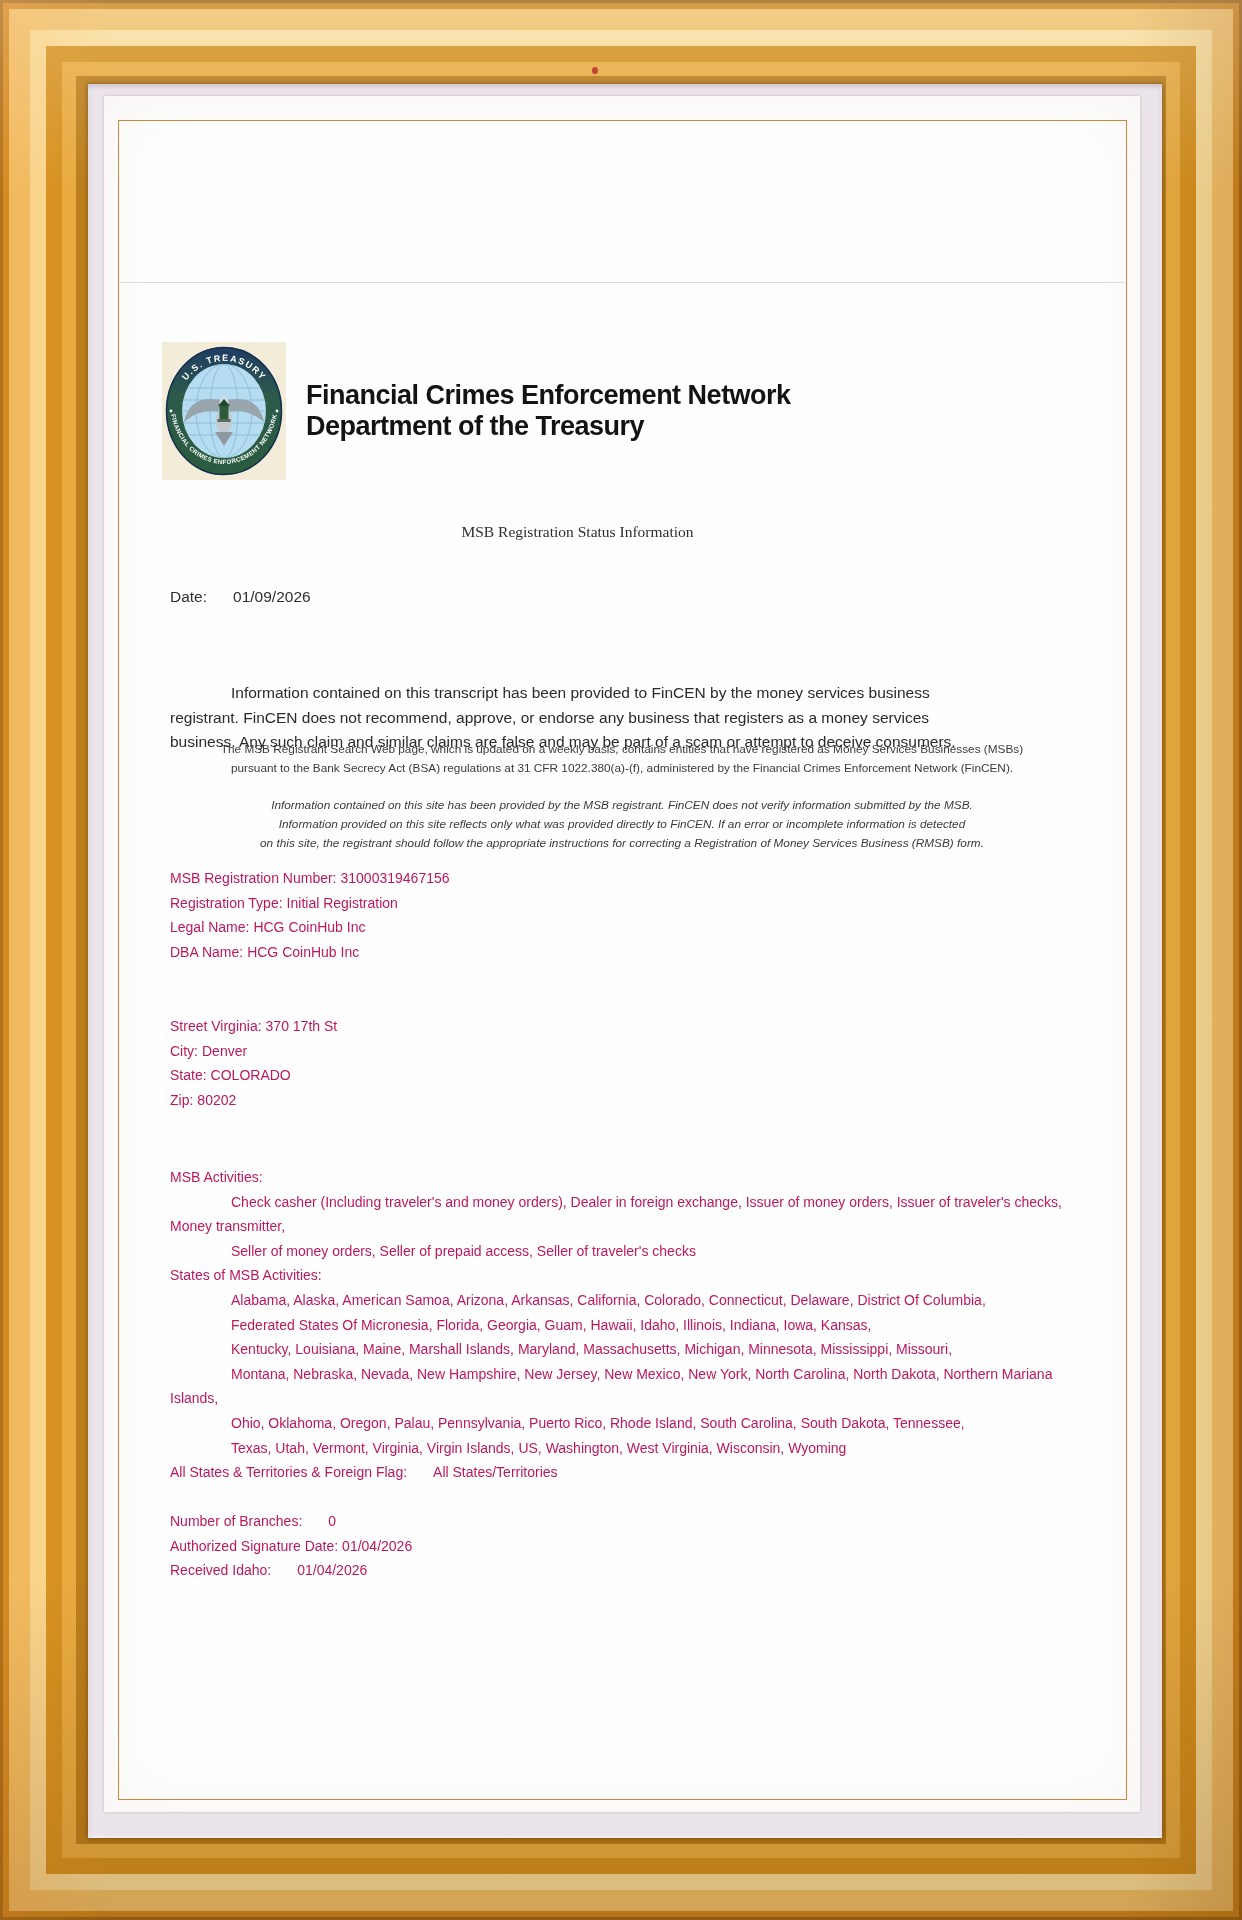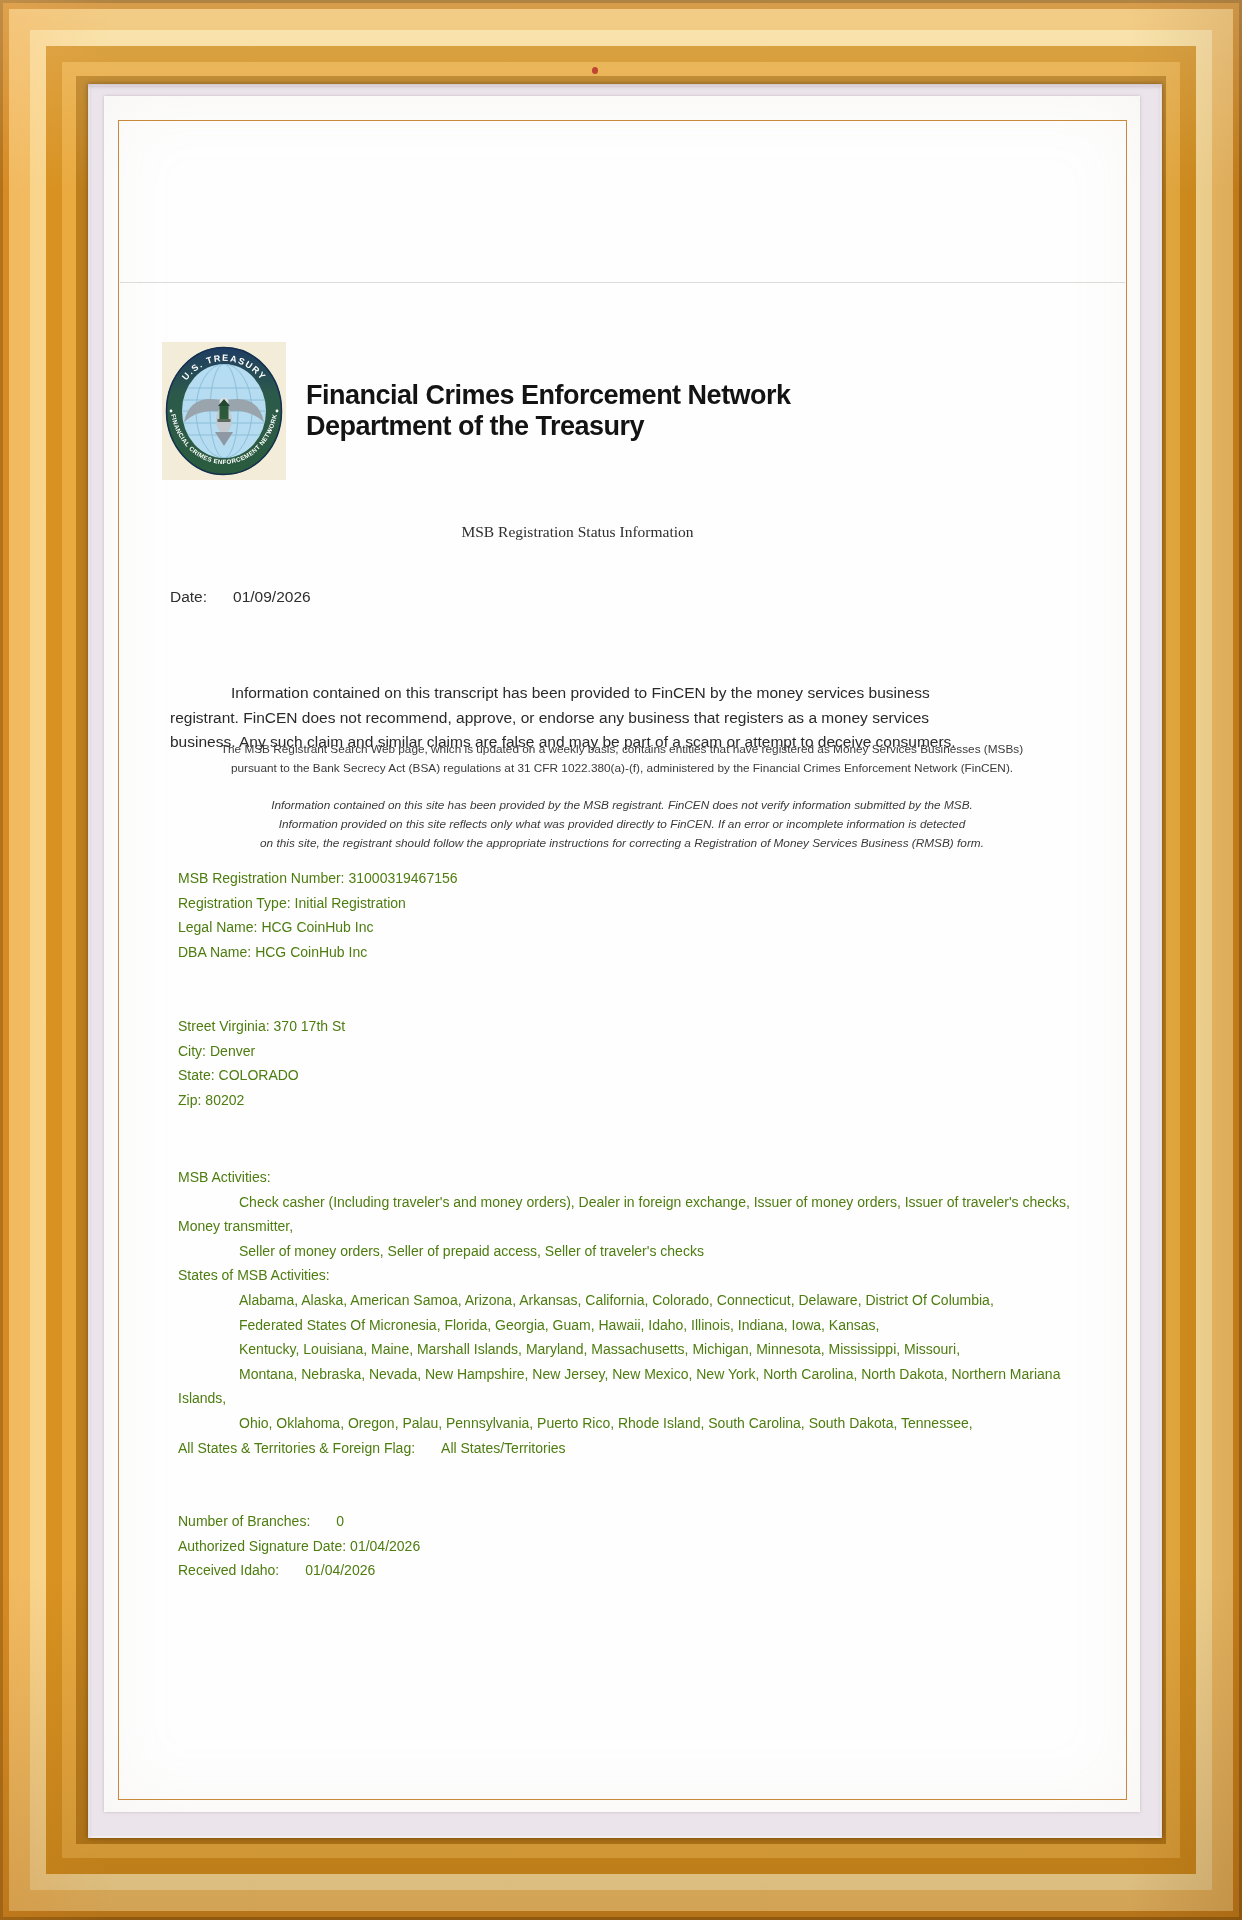--- a/index.html
+++ b/index.html
@@ -43,21 +43,21 @@
   .agency{position:absolute;left:202px;top:284px;color:#131313;font-weight:700;
     font-size:27px;line-height:31px;letter-spacing:-0.5px;}
   .doc-title{position:absolute;left:66px;top:427px;width:815px;text-align:center;
     font-size:15.5px;color:#2e2e2e;font-family:Liberation Serif, serif;}
   .dateline{position:absolute;left:66px;top:492px;font-size:15.5px;color:#2e2e2e;}
   .disclaimer{position:absolute;left:66px;top:585px;font-size:15.5px;line-height:24.5px;color:#2a2a2a;}
   .fineprint{position:absolute;left:30px;width:976px;text-align:center;
     font-size:11.8px;line-height:19px;color:#3a3a3a;}
   .fine1{top:644px;}
   .fine2{top:700px;font-style:italic;}
-  .fields{position:absolute;left:74px;font-size:14px;line-height:24.6px;color:#4d7c0f;}
+  .fields{position:absolute;left:66px;font-size:14px;line-height:24.6px;color:#be185d;}
   .reg{top:770px;}
   .addr{top:918px;}
   .acts{top:1069px;}
   .summ{top:1413px;}
 </style>
 </head>
 <body>
 
 <div class="photo">
   <div class="frame"></div>
@@ -165,20 +165,21 @@
       <div class="ln ind">Check casher (Including traveler's and money orders), Dealer in foreign exchange, Issuer of money orders, Issuer of traveler's checks,</div>
       <div class="ln">Money transmitter,</div>
       <div class="ln ind">Seller of money orders, Seller of prepaid access, Seller of traveler's checks</div>
       <div class="ln">States of MSB Activities:</div>
       <div class="ln ind">Alabama, Alaska, American Samoa, Arizona, Arkansas, California, Colorado, Connecticut, Delaware, District Of Columbia,</div>
       <div class="ln ind">Federated States Of Micronesia, Florida, Georgia, Guam, Hawaii, Idaho, Illinois, Indiana, Iowa, Kansas,</div>
       <div class="ln ind">Kentucky, Louisiana, Maine, Marshall Islands, Maryland, Massachusetts, Michigan, Minnesota, Mississippi, Missouri,</div>
       <div class="ln ind">Montana, Nebraska, Nevada, New Hampshire, New Jersey, New Mexico, New York, North Carolina, North Dakota, Northern Mariana</div>
       <div class="ln">Islands,</div>
       <div class="ln ind">Ohio, Oklahoma, Oregon, Palau, Pennsylvania, Puerto Rico, Rhode Island, South Carolina, South Dakota, Tennessee,</div>
+      <div class="ln ind">Texas, Utah, Vermont, Virginia, Virgin Islands, US, Washington, West Virginia, Wisconsin, Wyoming</div>
       <div class="ln"><span>All States &amp; Territories &amp; Foreign Flag:</span><span class="v2">All States/Territories</span></div>
     </div>
 
     <div class="fields summ">
       <div class="ln"><span>Number of Branches:</span><span class="v2">0</span></div>
       <div class="ln"><span>Authorized Signature Date:</span><span class="v">01/04/2026</span></div>
       <div class="ln"><span>Received Idaho:</span><span class="v2">01/04/2026</span></div>
     </div>
   </div>
 </div>

